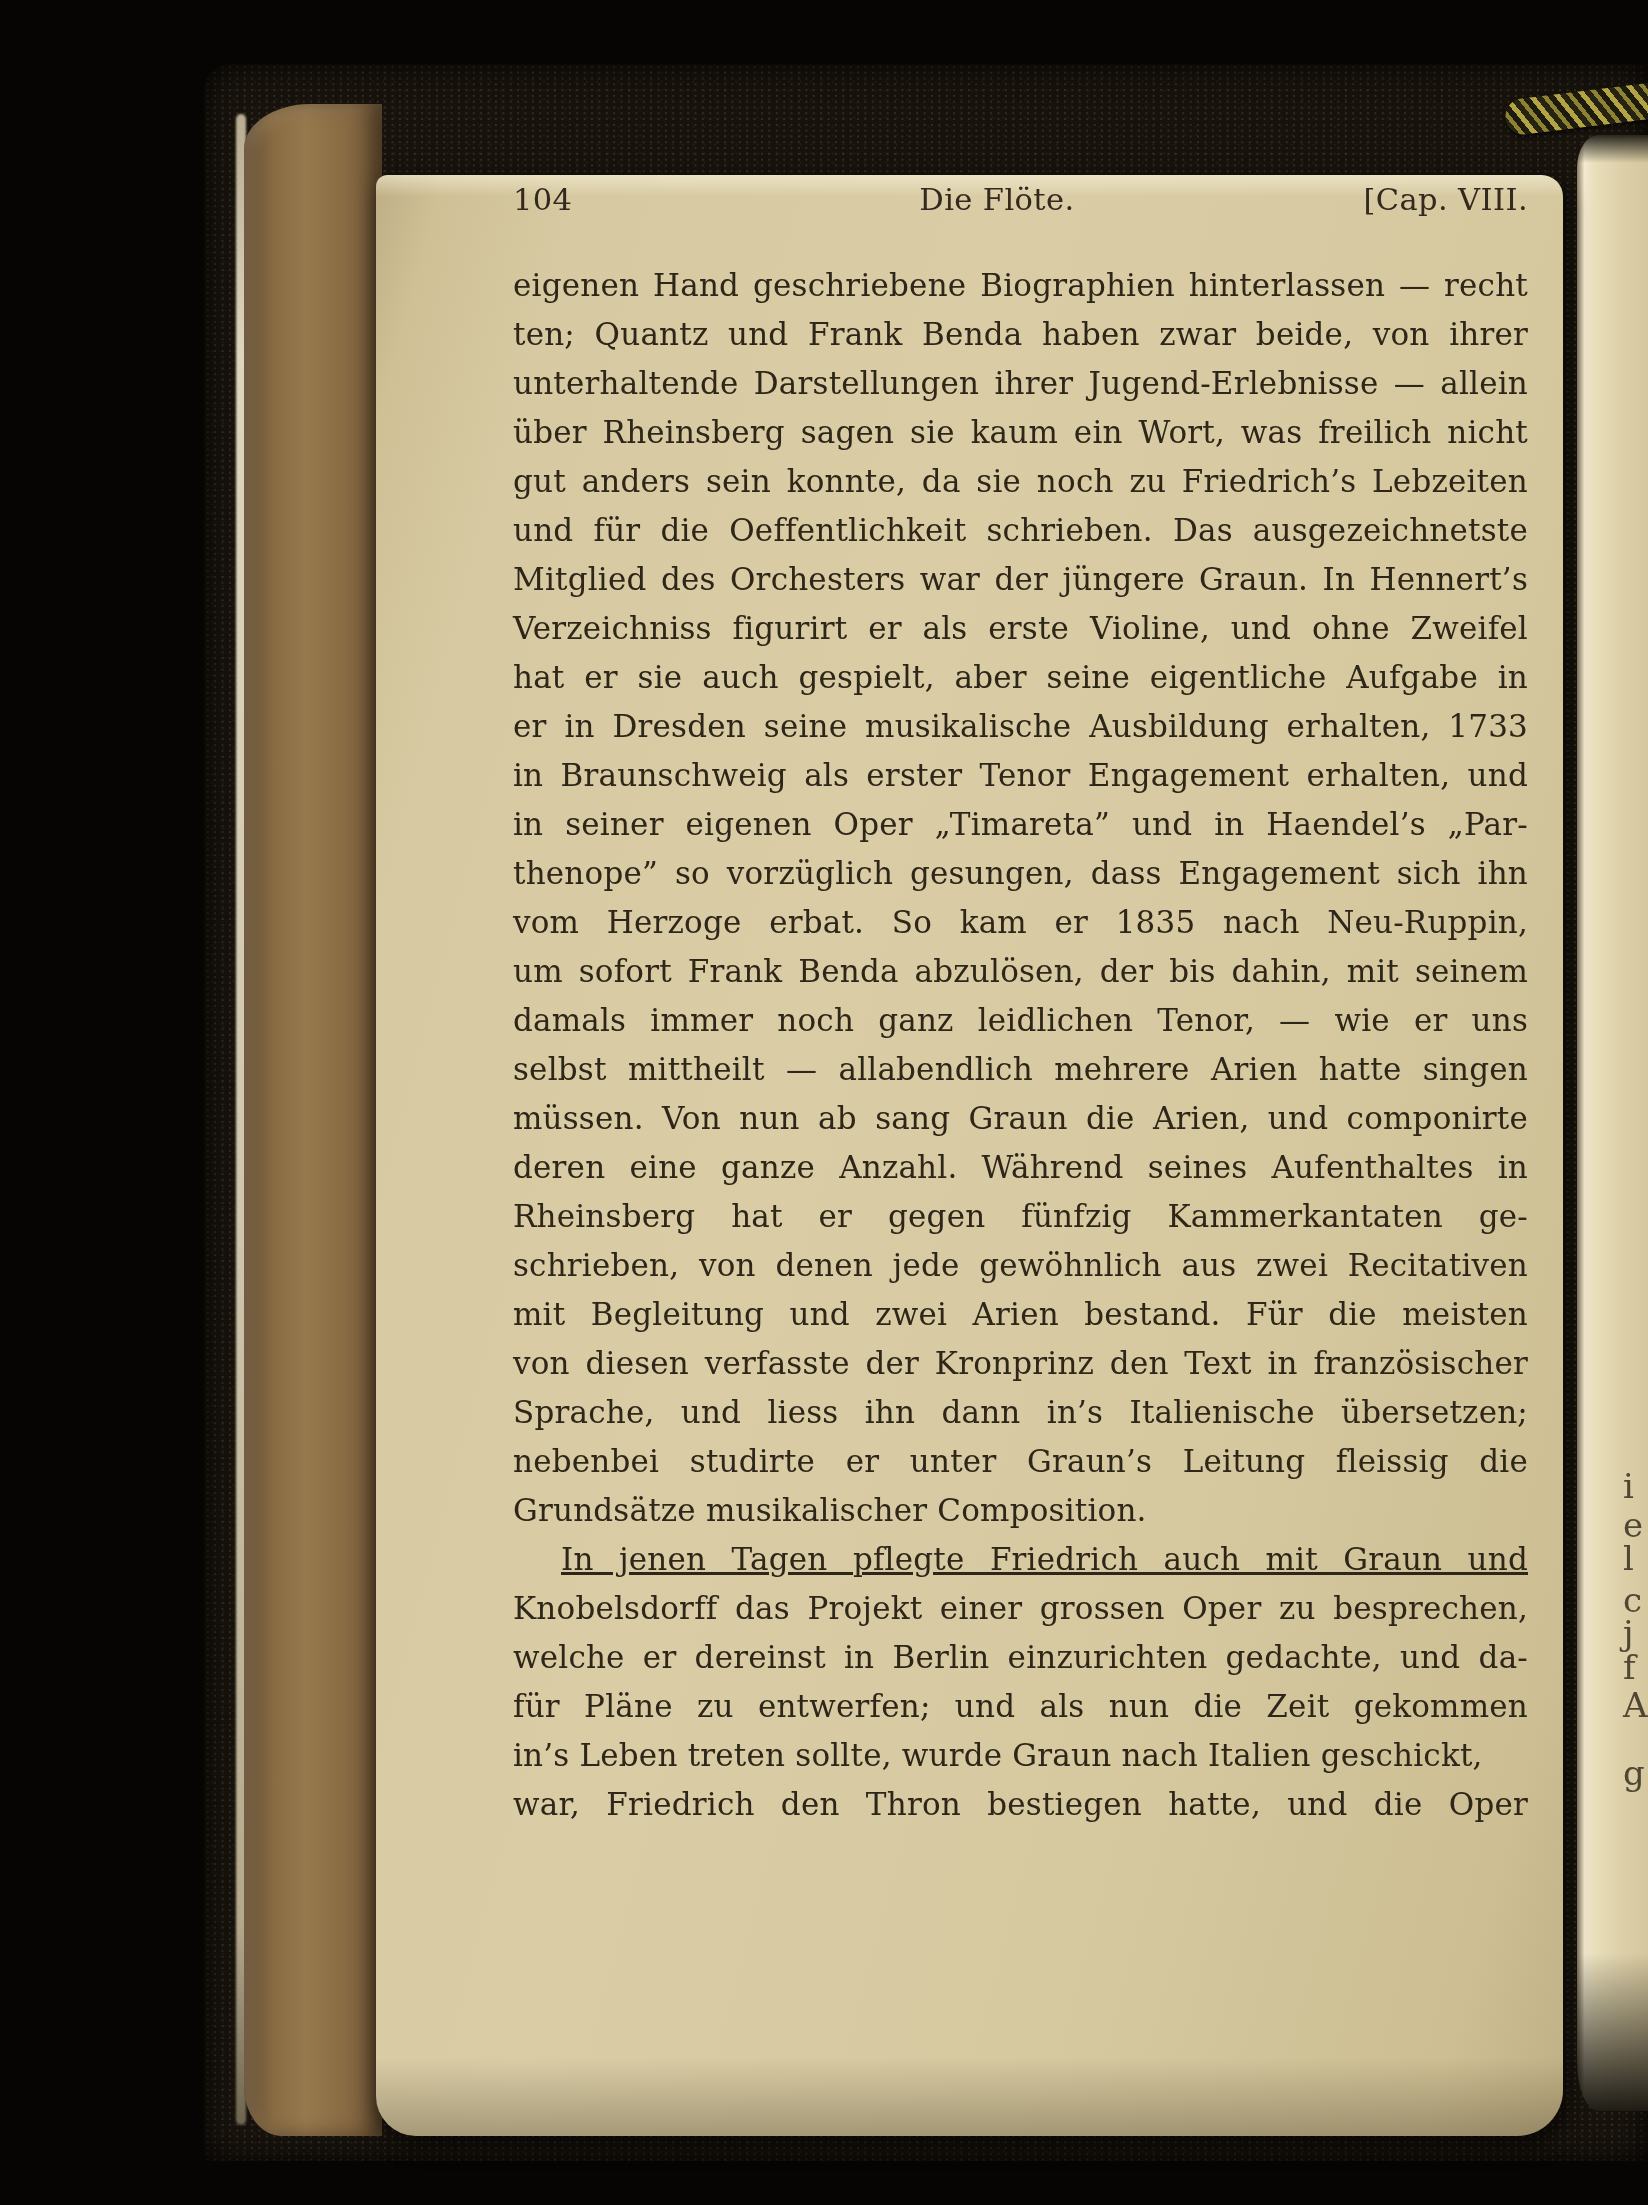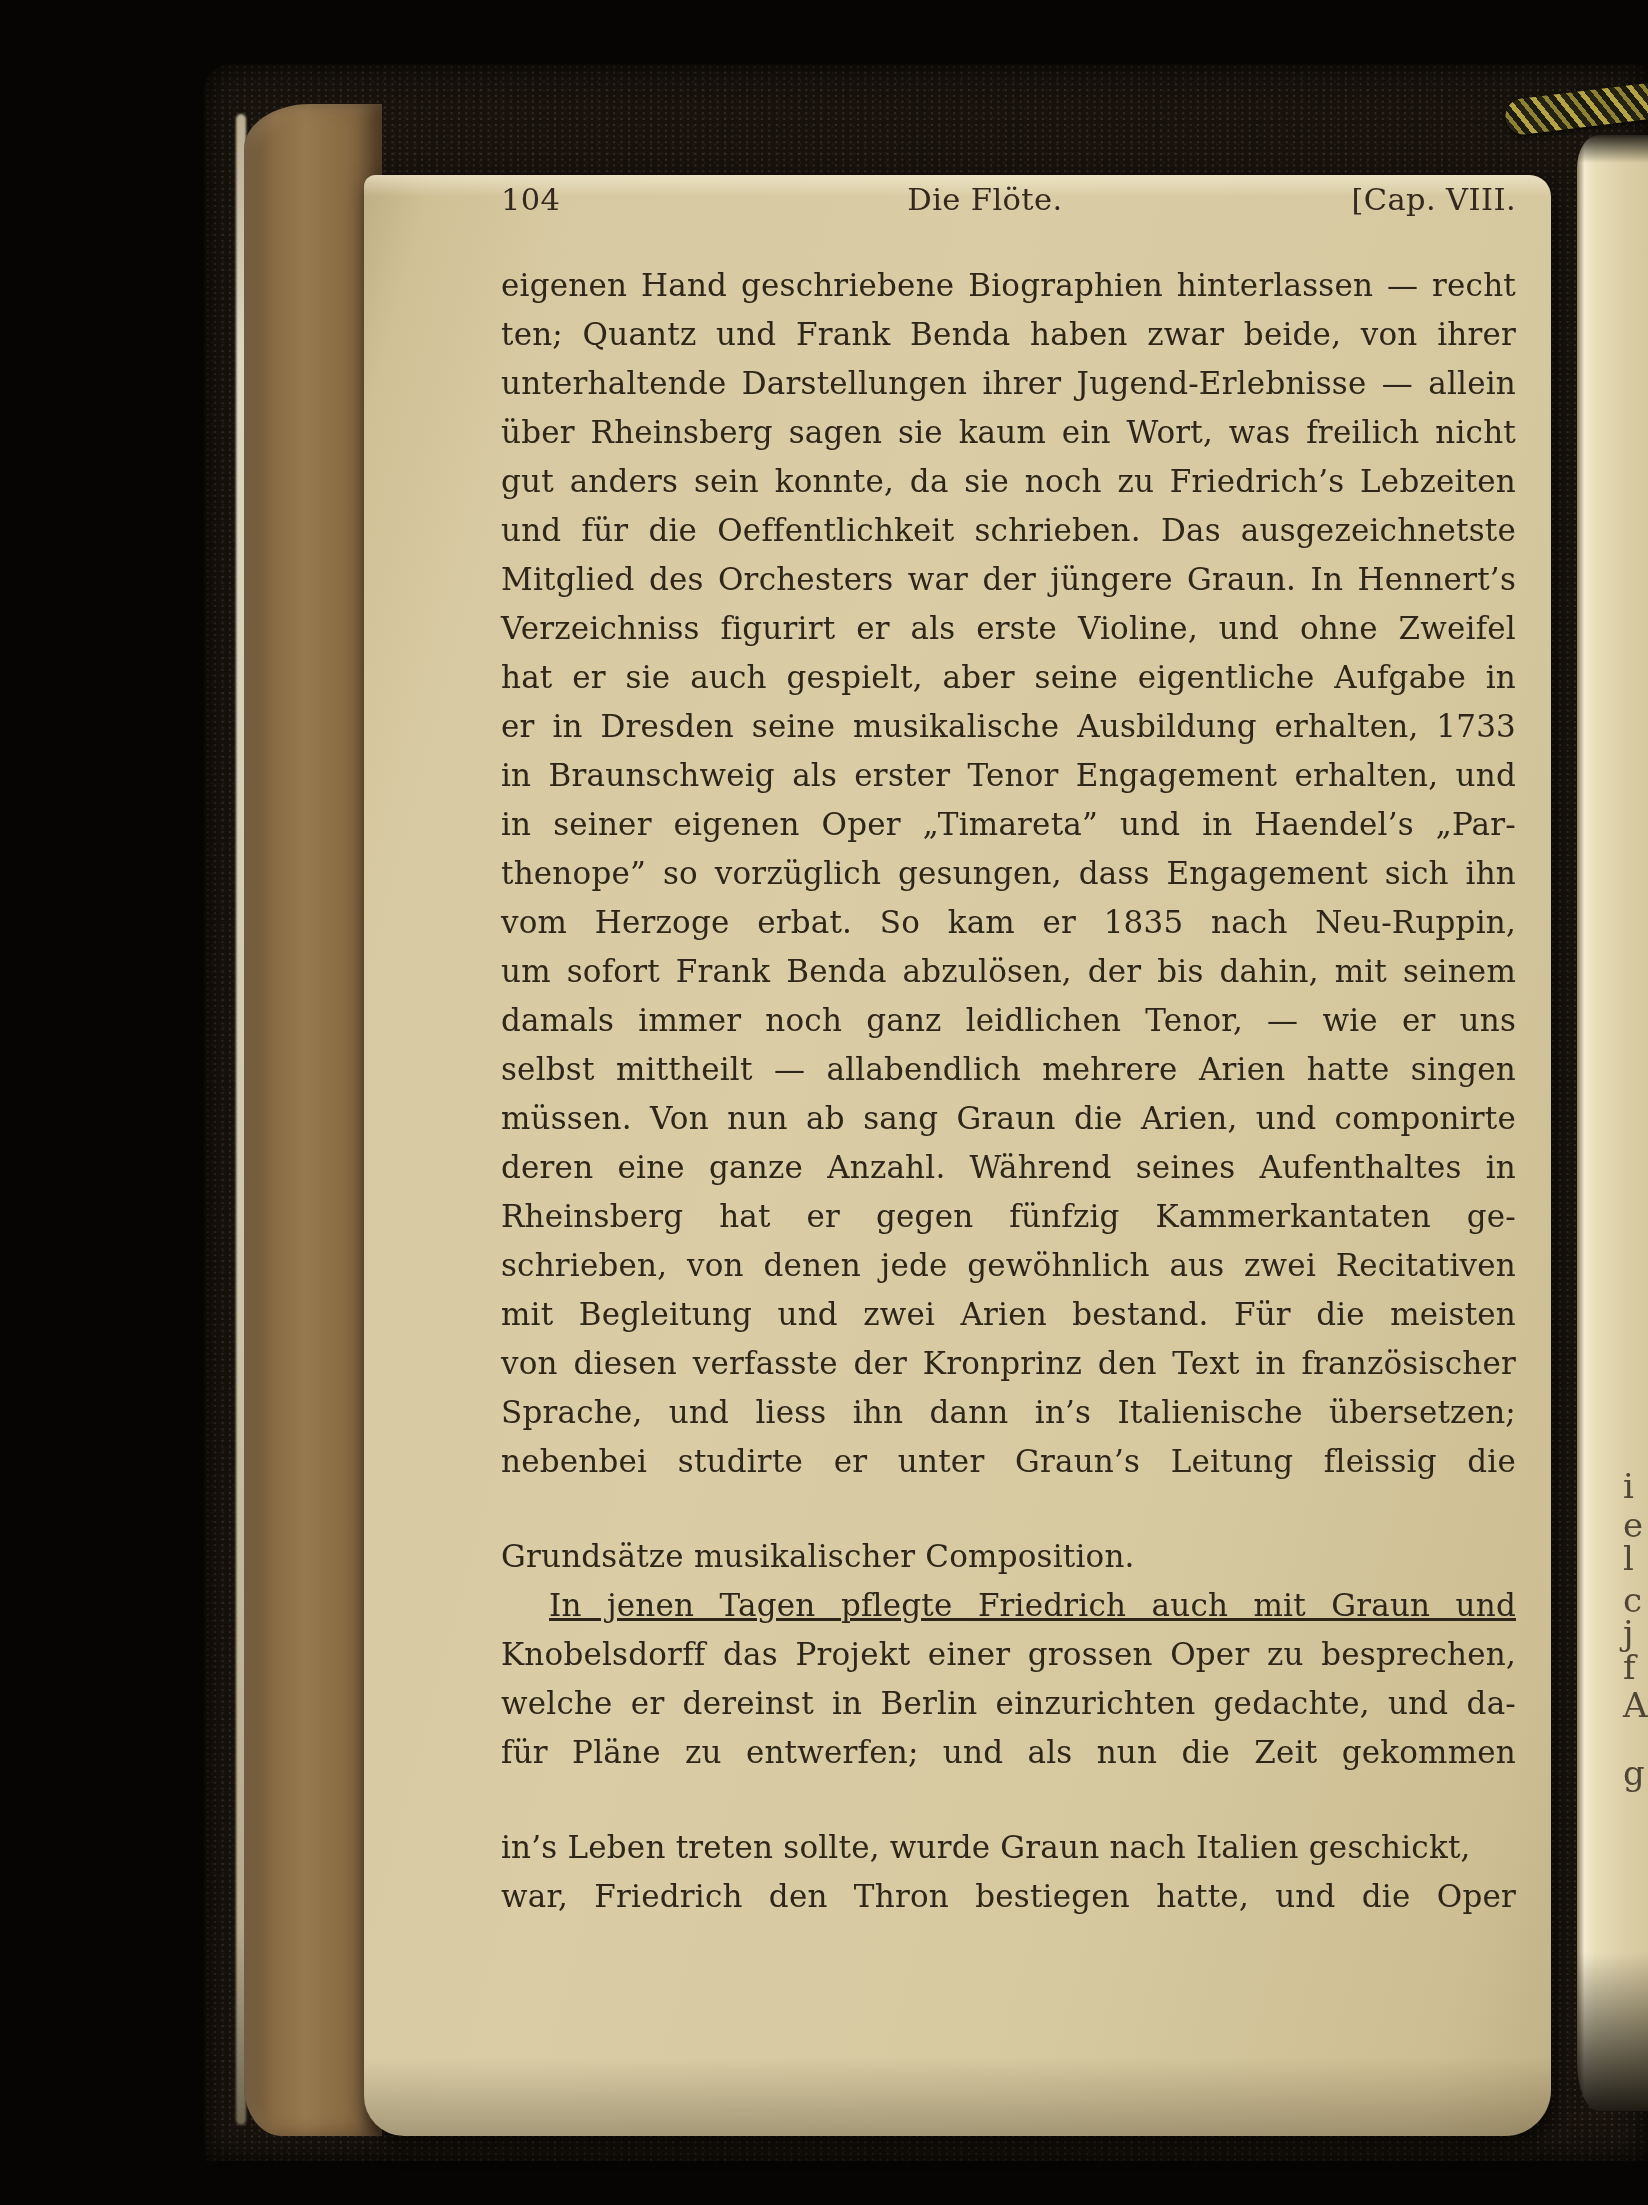--- a/index.html
+++ b/index.html
@@ -36,21 +36,21 @@
       repeating-linear-gradient(63deg, transparent 0 34px, rgba(60,44,26,.45) 34px 35px, transparent 35px 73px),
       repeating-linear-gradient(118deg, transparent 0 55px, rgba(45,33,20,.4) 55px 57px, transparent 57px 108px),
       repeating-linear-gradient(to bottom, transparent 0 121px, rgba(40,30,18,.35) 121px 124px, transparent 124px 256px);
     background-blend-mode:normal,multiply,multiply,multiply,multiply;
     border-top-left-radius:66px 45px;
     border-bottom-left-radius:38px 49px;
     box-shadow:inset -11.5px 0 18px rgba(40,28,14,.55), inset 6.6px 5px 15px rgba(255,240,210,.18);
   }
   
   .page{
-    position:absolute;left:364px;top:175px;width:1187px;height:1961px;
+    position:absolute;left:376px;top:175px;width:1187px;height:1961px;
     background:
       linear-gradient(to bottom, rgba(255,250,228,.5) 0, rgba(255,250,228,0) 21.4px),
       linear-gradient(to bottom, rgba(70,58,38,0) 96%, rgba(70,58,38,.35) 100%),
       linear-gradient(105deg, #bfae85 0%, #cfc096 4%, #d7c9a1 12%, #dacda6 38%, #d6c9a0 68%, #cdbe93 92%, #c0b085 100%);
     border-radius:11.5px 21.4px 46px 40px;
     box-shadow:5px 8.2px 21.4px rgba(0,0,0,.65);
   }
   
   .header{
     position:absolute;left:137px;top:6.6px;width:1015px;height:43px;
@@ -61,21 +61,21 @@
   
   .body-text{
     position:absolute;left:137px;top:86px;width:1015px;
     font-size:31px;line-height:49px;color:#2e2719;
     font-weight:500;letter-spacing:0.2px;
   }
   .line{
     text-align:justify;text-align-last:justify;
     height:49px;overflow:visible;
   }
-  .line.last{text-align-last:left;margin-top:46px;}
+  .line.last{text-align-last:left;}
   .line.indent{text-indent:48px;text-decoration:underline;}
   
   .facing-strip{
     position:absolute;left:1577px;top:135px;width:71px;height:1976px;
     background:
       linear-gradient(to bottom, rgba(10,8,5,.85) 0, rgba(10,8,5,0) 28px, rgba(10,8,5,0) 92%, rgba(10,8,5,.9) 100%),
       linear-gradient(to right, #8c8063 0, #f3ead0 7.4px, #e8deba 18px, #ddd0a9 45px, #d5c79e 100%);
     border-top-left-radius:21.4px 33px;
     border-bottom-left-radius:21.4px 49px;
   }

